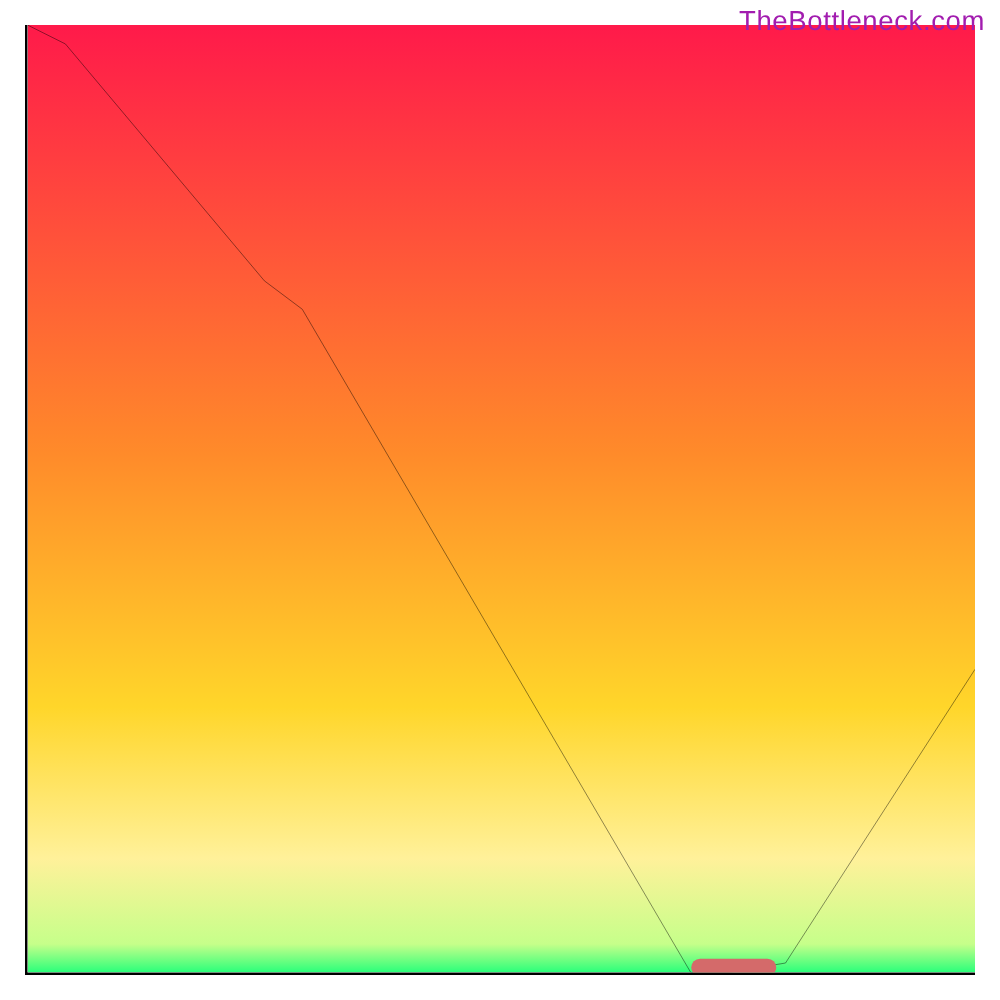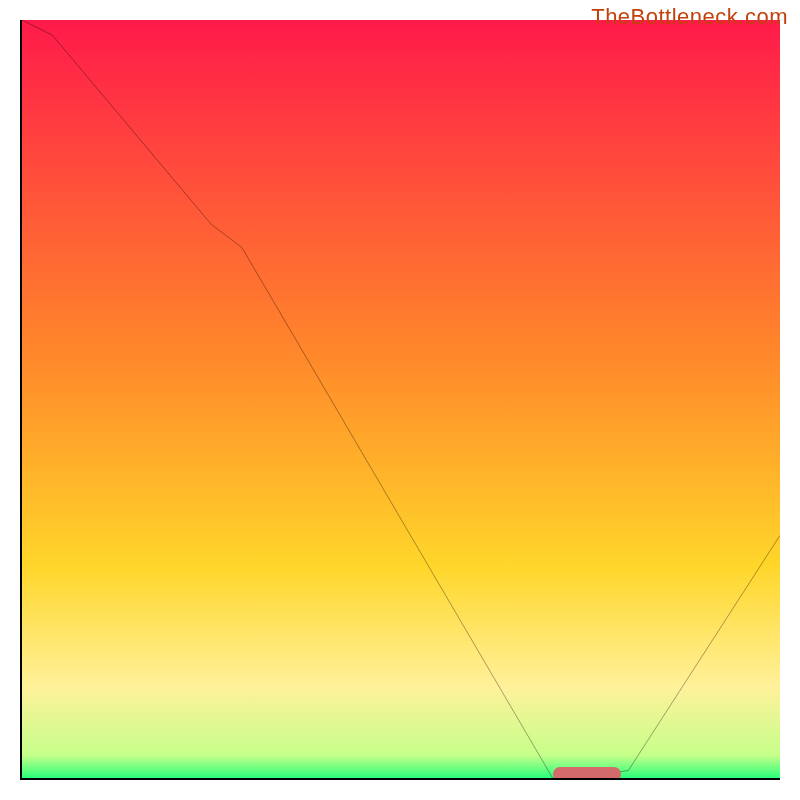--- a/index.html
+++ b/index.html
@@ -13,21 +13,21 @@
   }
   .wrap {
     position: relative;
     width: 800px;
     height: 800px;
   }
   .attribution {
     position: absolute;
     top: 4px;
     right: 12px;
-    color: #c2410c;
+    color: #a21caf;
     font-size: 22px;
     font-weight: 400;
     letter-spacing: 0.5px;
     z-index: 10;
   }
   .plot {
     position: absolute;
     left: 20px;
     right: 20px;
     top: 20px;

